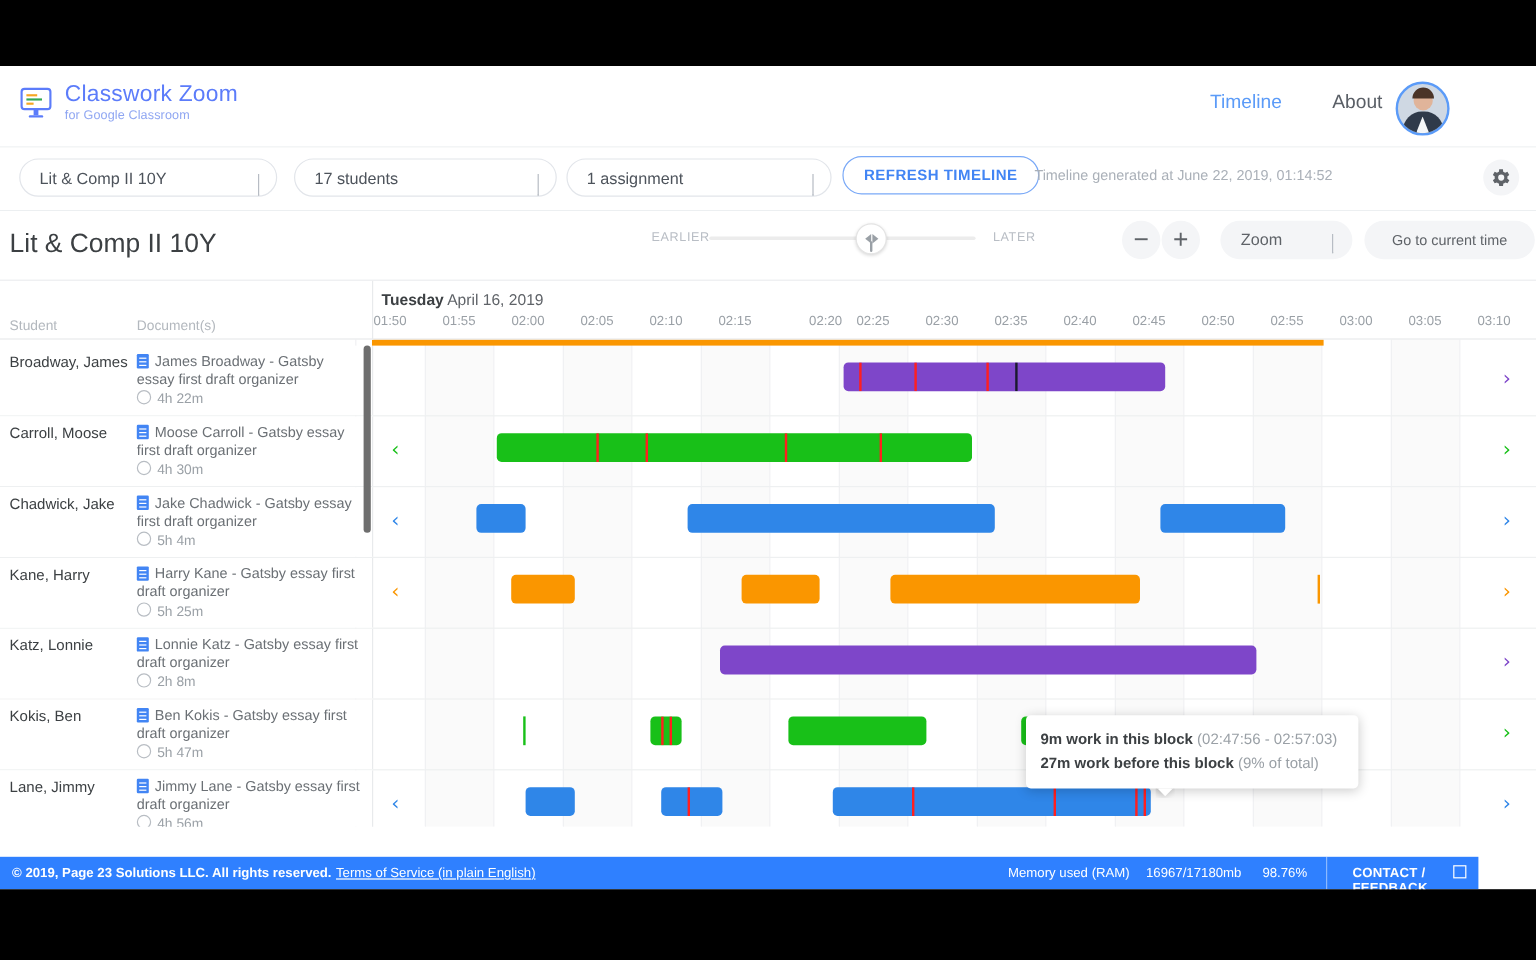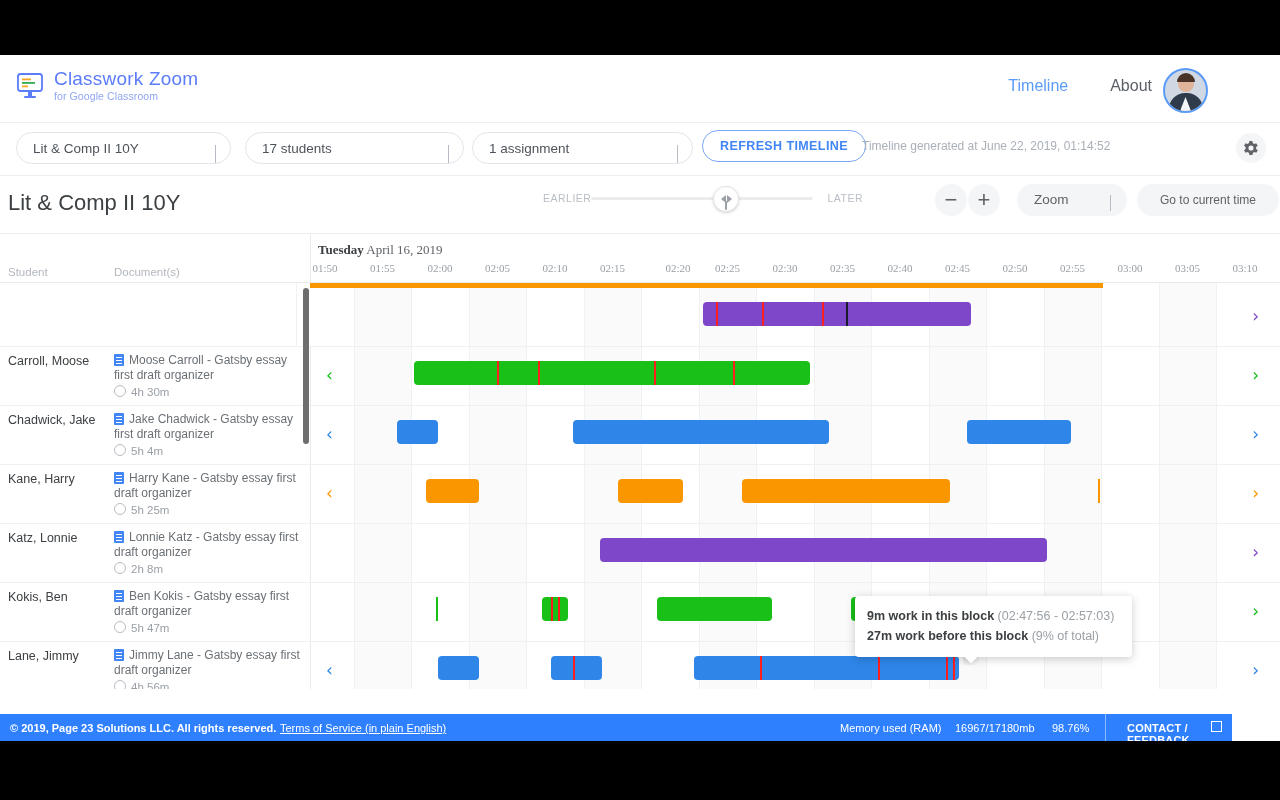--- a/index.html
+++ b/index.html
@@ -75,21 +75,21 @@
   #btn-zoom .chev{position:absolute;right:16px;top:11px;}
   #btn-current{left:1137px;width:142px;height:32px;font-size:12px;}
 
   
   .tl{position:relative;height:455px;background:#fff;border-top:1px solid #ebedef;overflow:hidden;}
   .col-head{position:absolute;left:0;top:0;width:310px;height:48px;background:#fff;
     border-right:1px solid #e8eaec;border-bottom:1px solid #e8eaec;z-index:6;}
   .col-head .h1{position:absolute;left:8px;top:32px;font-size:11.5px;color:#b3b8be;}
   .col-head .h2{position:absolute;left:114px;top:32px;font-size:11.5px;color:#b3b8be;}
   .axis{position:absolute;left:310px;top:0;right:0;height:48px;border-bottom:1px solid #e8eaec;
-    background:#fff;z-index:5;font-family:Liberation Serif, serif;}
+    background:#fff;z-index:5;}
   .axis .daylbl{position:absolute;left:8px;top:8px;font-size:13px;color:#5f6368;}
   .axis .daylbl b{color:#3c4043;}
   .tick{position:absolute;top:28px;font-size:11px;color:#9aa0a6;transform:translateX(-50%);}
   .gridline{position:absolute;top:0;bottom:0;width:1px;background:#f0f1f3;}
   .gridband{position:absolute;top:0;bottom:0;background:#fafafa;}
   .progress{position:absolute;left:310px;top:48px;height:6px;background:#fa9600;z-index:4;}
   .rows{position:absolute;left:0;top:54px;right:0;bottom:0;}
   .row{position:relative;height:58px;border-bottom:1px solid #eef0f1;}
   .row-left{position:absolute;left:0;top:0;width:310px;height:100%;background:#fff;
     border-right:1px solid #e8eaec;z-index:3;}
@@ -250,21 +250,21 @@
       <div class="daylbl">
         <b>Tuesday</b><span> April 16, 2019</span>
       </div>
       <div id="ticks">
           <div class="tick" style="left: 15px;">01:50</div>
           <div class="tick" style="left: 72.5px;">01:55</div>
           <div class="tick" style="left: 130px;">02:00</div>
           <div class="tick" style="left: 187.5px;">02:05</div>
           <div class="tick" style="left: 245px;">02:10</div>
           <div class="tick" style="left: 302.5px;">02:15</div>
-          <div class="tick" style="left: 368px;">02:20</div>
+          <div class="tick" style="left: 378px;">02:20</div>
           <div class="tick" style="left: 417.5px;">02:25</div>
           <div class="tick" style="left: 475px;">02:30</div>
           <div class="tick" style="left: 532.5px;">02:35</div>
           <div class="tick" style="left: 590px;">02:40</div>
           <div class="tick" style="left: 647.5px;">02:45</div>
           <div class="tick" style="left: 705px;">02:50</div>
           <div class="tick" style="left: 762.5px;">02:55</div>
           <div class="tick" style="left: 820px;">03:00</div>
           <div class="tick" style="left: 877.5px;">03:05</div>
           <div class="tick" style="left: 935px;">03:10</div>
@@ -277,20 +277,25 @@
         <div class="row">
           <div class="row-track">
             <div class="bar" style="left: 393px; width: 268px; background: rgb(126, 70, 201); overflow: hidden;">
               <div class="tickmark" style="left: 13px;"></div>
               <div class="tickmark" style="left: 59px;"></div>
               <div class="tickmark" style="left: 119px;"></div>
               <div class="darkmark" style="left: 143px;"></div>
             </div>
             <div class="chev-r" style="color: rgb(126, 70, 201);">›</div>
           </div>
+          <div class="row-left">
+            <div class="stu">Broadway, James</div>
+            <div class="doc"><span class="dicon"></span><span>James Broadway - Gatsby essay first draft organizer</span></div>
+            <div class="dur"><span class="ci"></span><span>4h 22m</span></div>
+          </div>
         </div>
         <div class="row">
           <div class="row-track">
             <div class="bar" style="left: 104px; width: 396px; background: rgb(24, 192, 24); overflow: hidden;">
               <div class="tickmark" style="left: 83px;"></div>
               <div class="tickmark" style="left: 124px;"></div>
               <div class="tickmark" style="left: 240px;"></div>
               <div class="tickmark" style="left: 319px;"></div>
             </div>
             <div class="chev-l" style="color: rgb(24, 192, 24);">‹</div>

